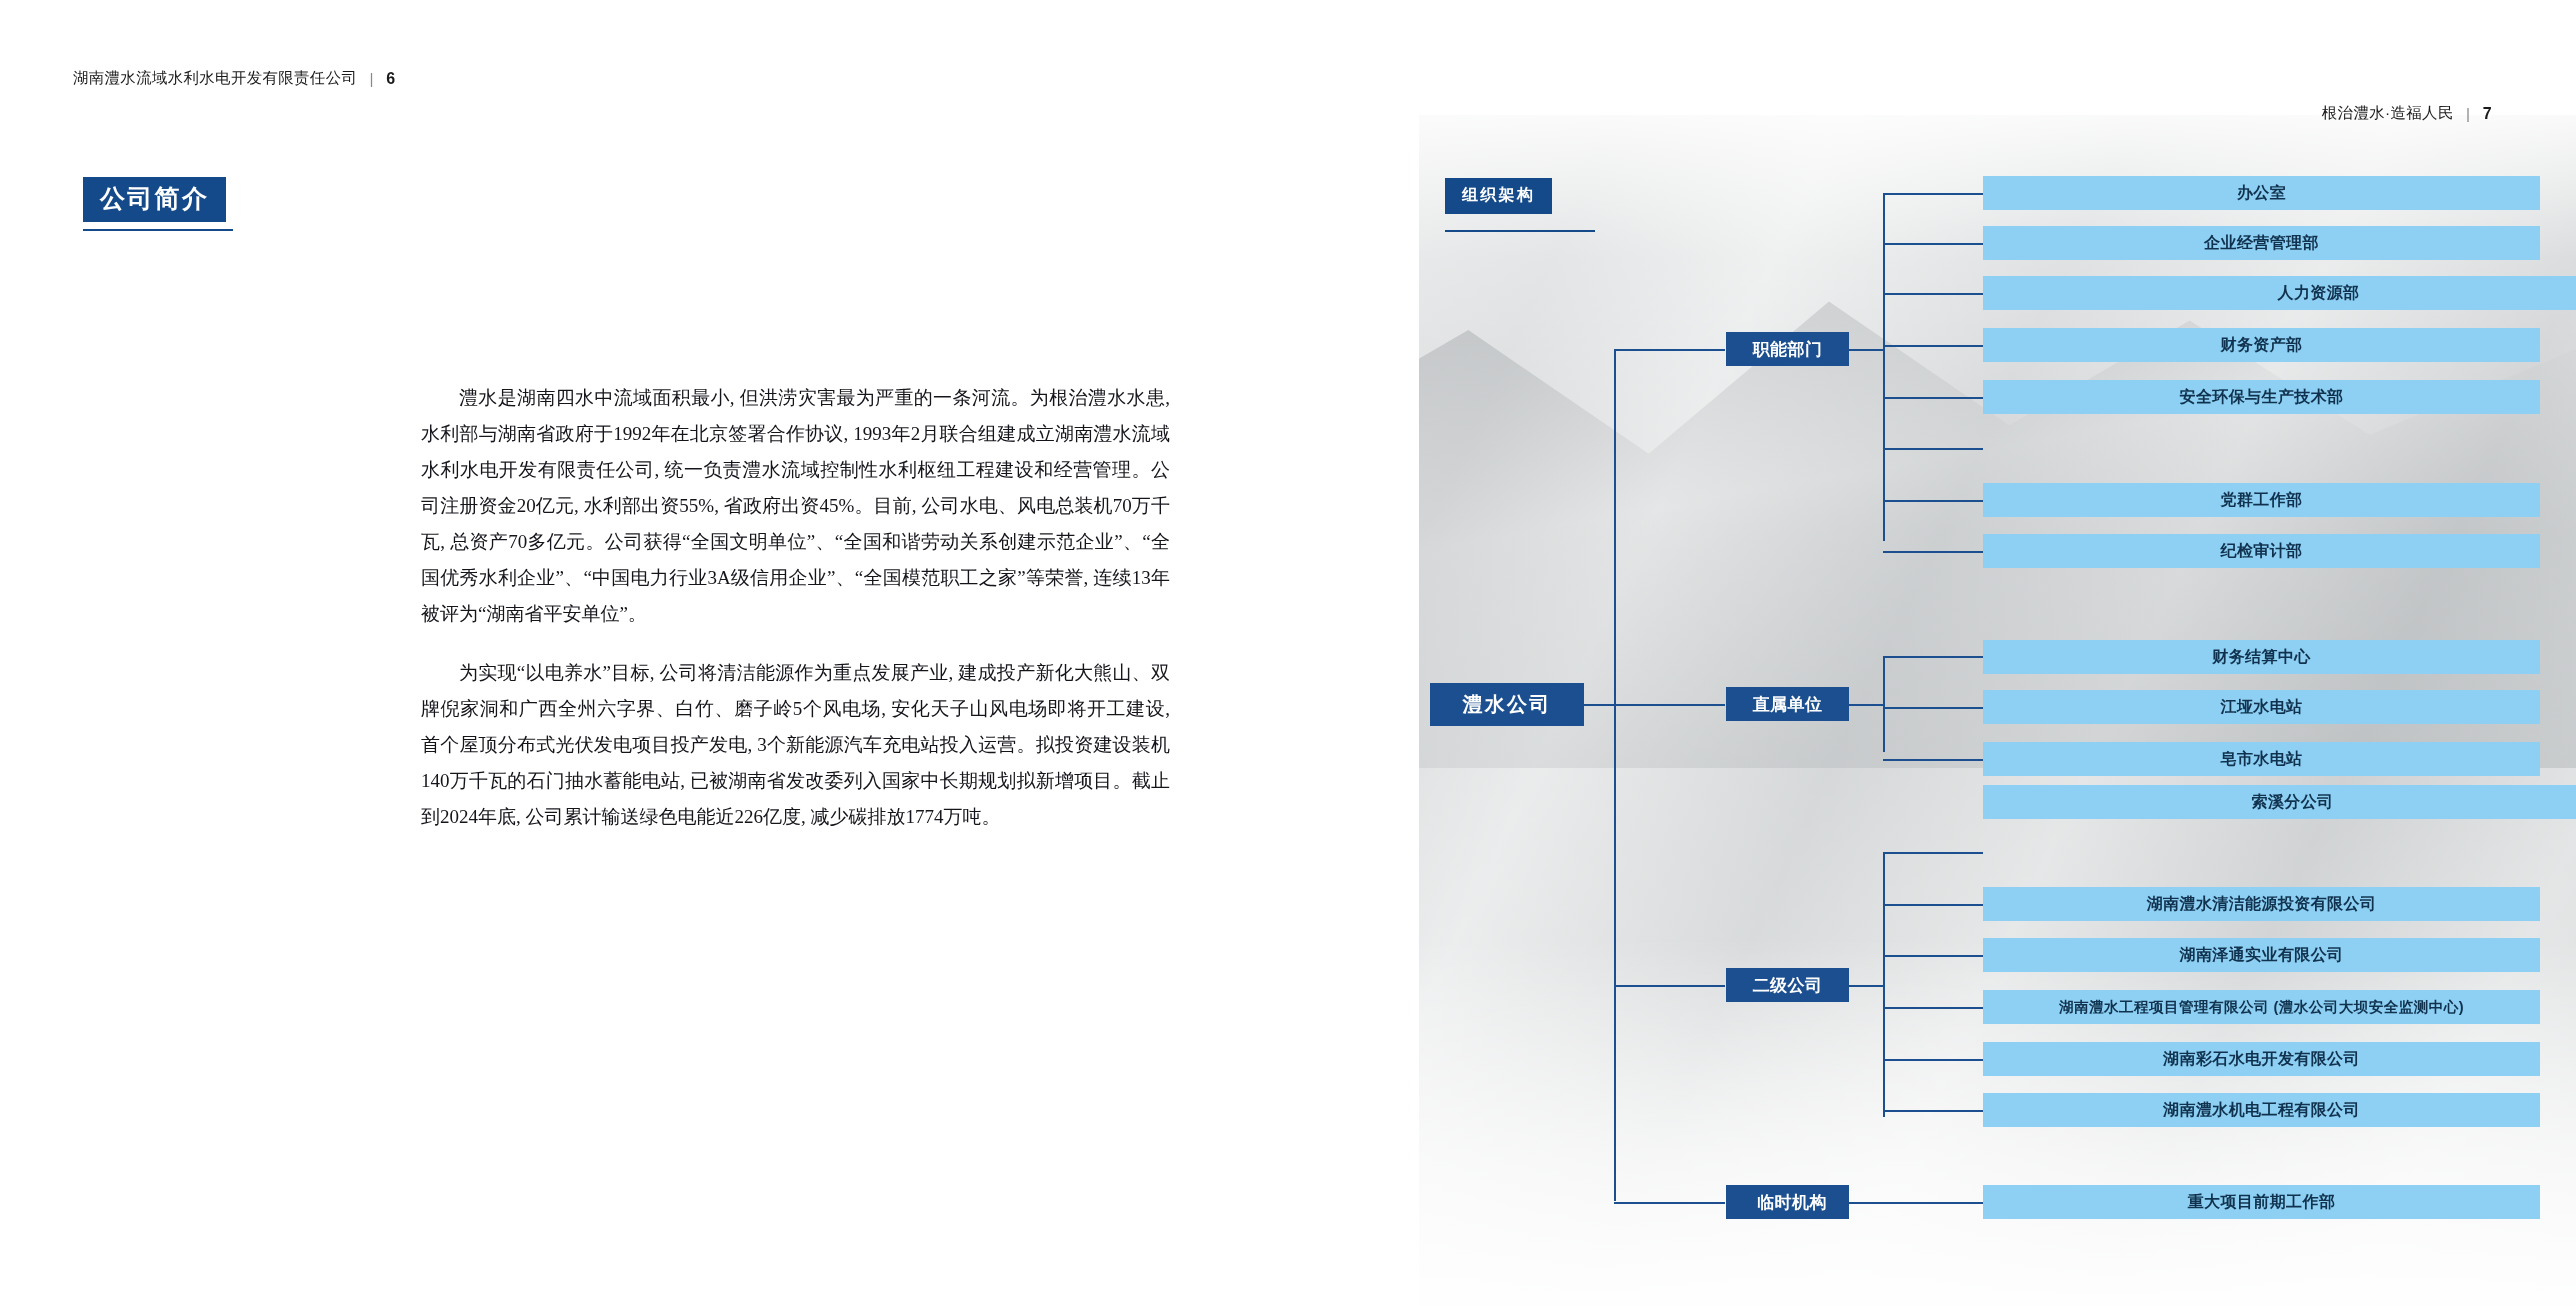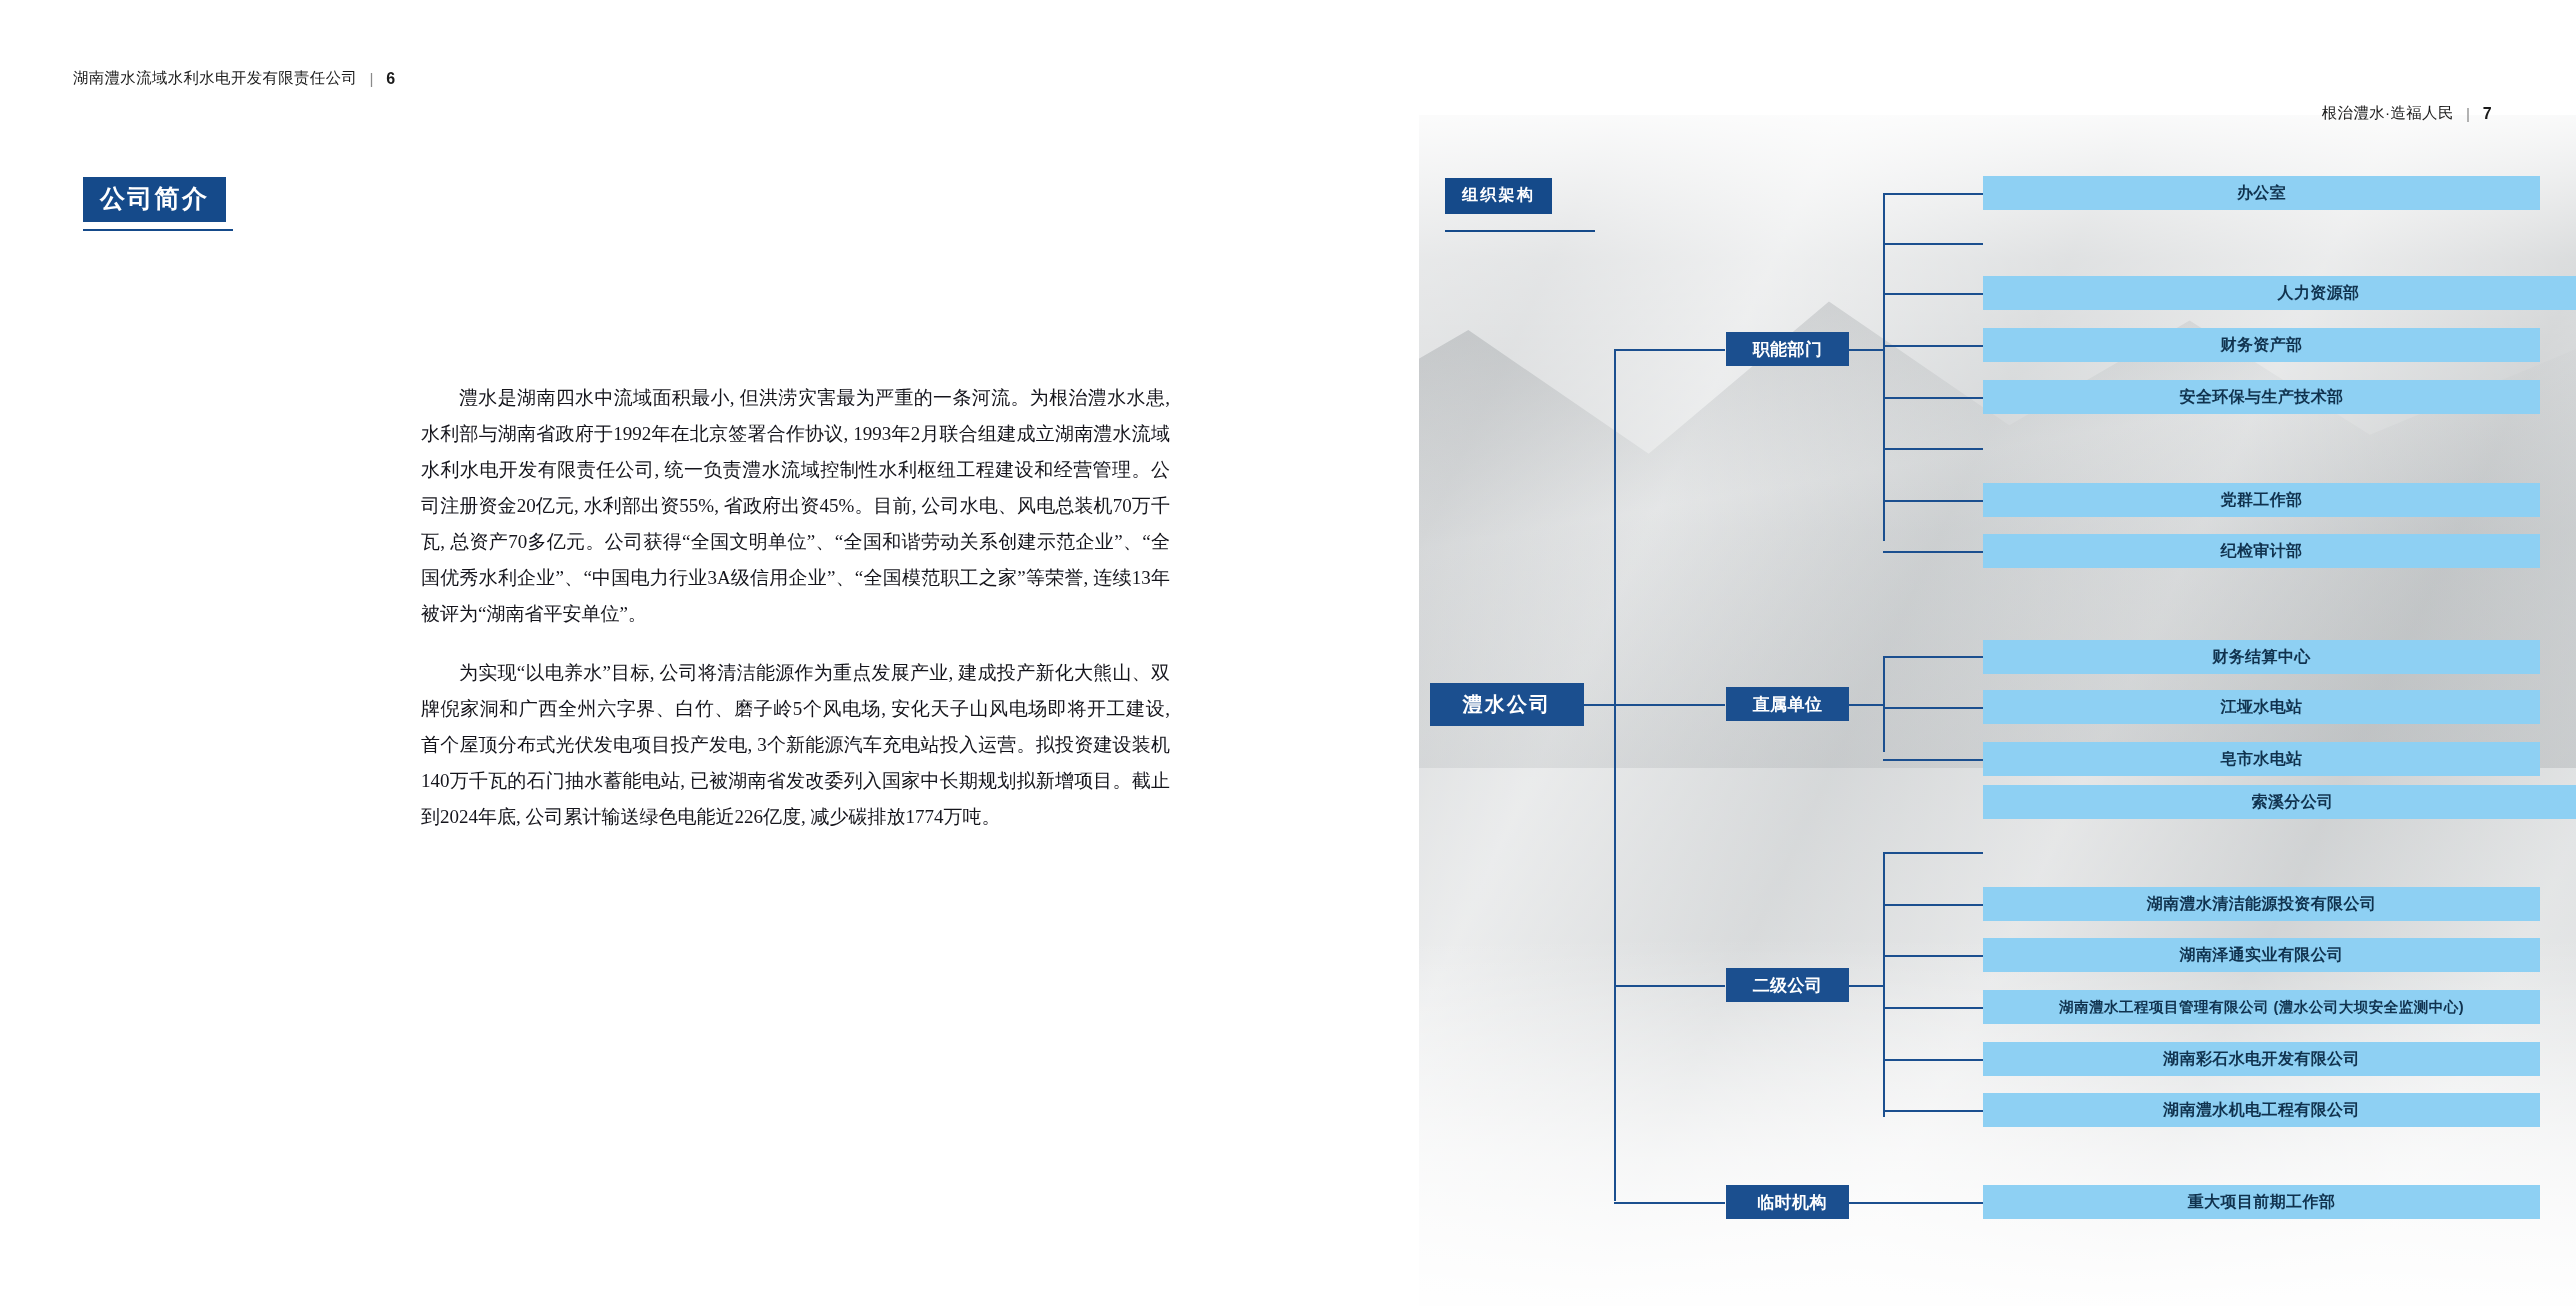--- a/index.html
+++ b/index.html
@@ -245,20 +245,21 @@
 
       <div class="connector" style="left:326px; top:349px; width:111px; height:2.3px;"></div>
       <div class="node group" style="left:438px; top:332px; width:123px;">职能部门</div>
       <div class="connector" style="left:561px; top:349px; width:35px; height:2.3px;"></div>
       <div class="connector" style="left:595px; top:193px; width:2.3px; height:348px;"></div>
 
       <div class="connector" style="left:595px; top:193px; width:100px; height:2.3px;"></div>
       <div class="node leaf" style="left:695px; top:176px; width:557px;">办公室</div>
 
       <div class="connector" style="left:595px; top:243px; width:100px; height:2.3px;"></div>
+      <div class="node leaf" style="left:695px; top:226px; width:557px;">企业经营管理部</div>
 
       <div class="connector" style="left:595px; top:293px; width:100px; height:2.3px;"></div>
       <div class="node leaf" style="left:695px; top:276px; width:671px;">人力资源部</div>
 
       <div class="connector" style="left:595px; top:345px; width:100px; height:2.3px;"></div>
       <div class="node leaf" style="left:695px; top:328px; width:557px;">财务资产部</div>
 
       <div class="connector" style="left:595px; top:397px; width:100px; height:2.3px;"></div>
       <div class="node leaf" style="left:695px; top:380px; width:557px;">安全环保与生产技术部</div>
 

